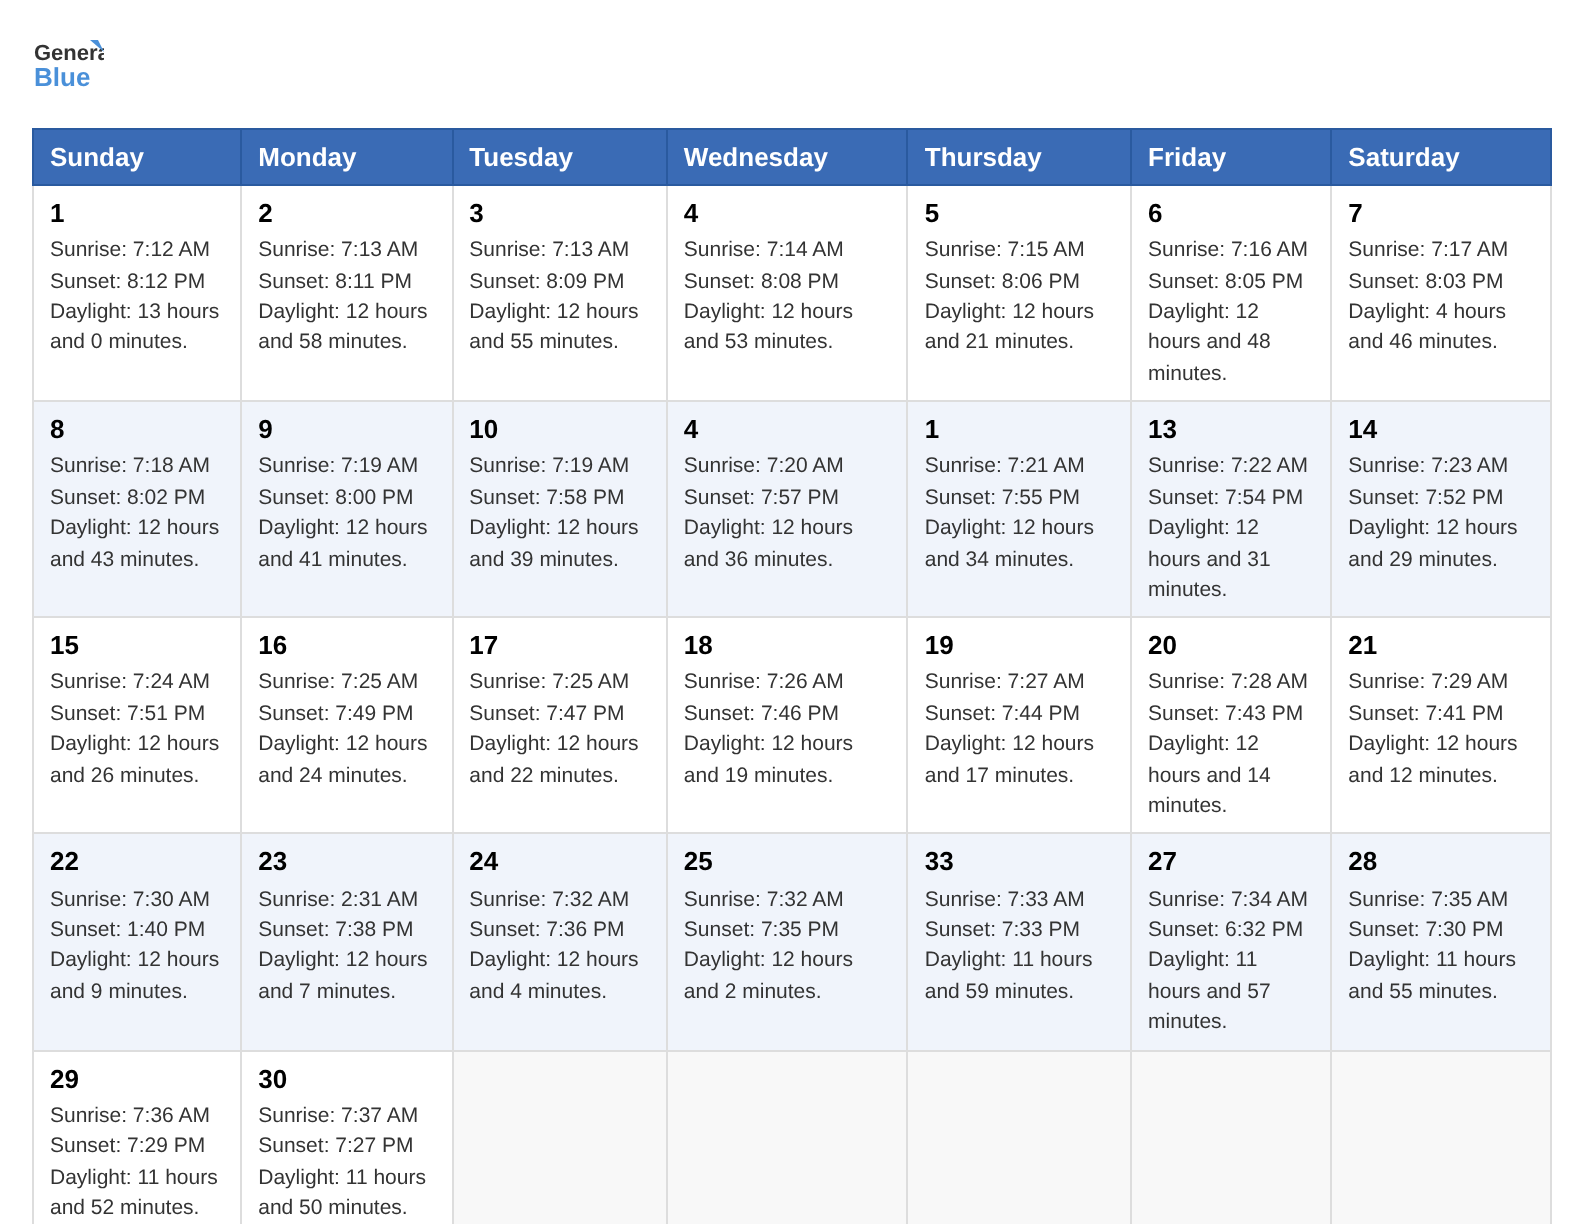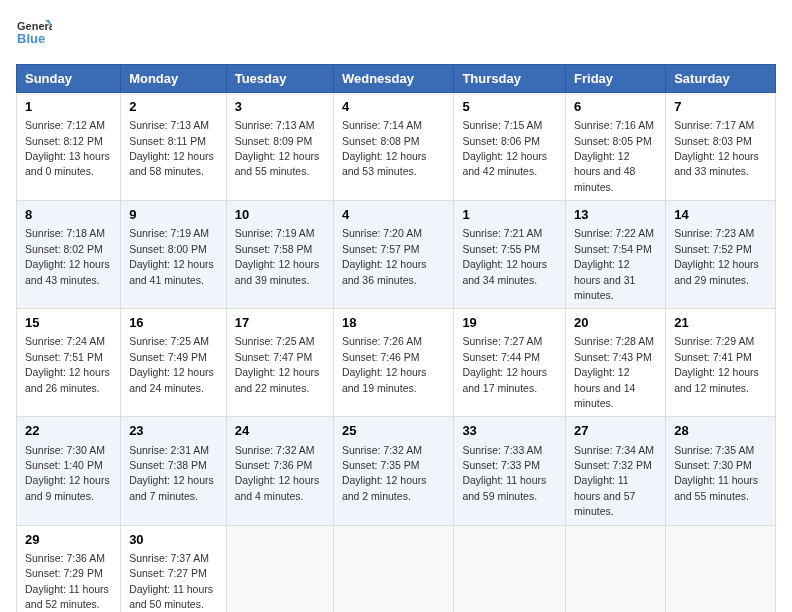--- a/index.html
+++ b/index.html
@@ -122,29 +122,29 @@
           <span class="day-info">Sunrise: 7:13 AM</span><br>
           <span class="day-info">Sunset: 8:09 PM</span><br>
           <span class="day-info">Daylight: 12 hours and 55 minutes.</span></td>
         <td><span class="day-num">4</span>
           <span class="day-info">Sunrise: 7:14 AM</span><br>
           <span class="day-info">Sunset: 8:08 PM</span><br>
           <span class="day-info">Daylight: 12 hours and 53 minutes.</span></td>
         <td><span class="day-num">5</span>
           <span class="day-info">Sunrise: 7:15 AM</span><br>
           <span class="day-info">Sunset: 8:06 PM</span><br>
-          <span class="day-info">Daylight: 12 hours and 42 minutes.</span></td>
+          <span class="day-info">Daylight: 12 hours and 21 minutes.</span></td>
         <td><span class="day-num">6</span>
           <span class="day-info">Sunrise: 7:16 AM</span><br>
           <span class="day-info">Sunset: 8:05 PM</span><br>
           <span class="day-info">Daylight: 12 hours and 48 minutes.</span></td>
         <td><span class="day-num">7</span>
           <span class="day-info">Sunrise: 7:17 AM</span><br>
           <span class="day-info">Sunset: 8:03 PM</span><br>
-          <span class="day-info">Daylight: 12 hours and 33 minutes.</span></td>
+          <span class="day-info">Daylight: 4 hours and 46 minutes.</span></td>
       </tr>
       <tr>
         <td><span class="day-num">8</span>
           <span class="day-info">Sunrise: 7:18 AM</span><br>
           <span class="day-info">Sunset: 8:02 PM</span><br>
           <span class="day-info">Daylight: 12 hours and 43 minutes.</span></td>
         <td><span class="day-num">9</span>
           <span class="day-info">Sunrise: 7:19 AM</span><br>
           <span class="day-info">Sunset: 8:00 PM</span><br>
           <span class="day-info">Daylight: 12 hours and 41 minutes.</span></td>
@@ -215,21 +215,21 @@
         <td><span class="day-num">25</span>
           <span class="day-info">Sunrise: 7:32 AM</span><br>
           <span class="day-info">Sunset: 7:35 PM</span><br>
           <span class="day-info">Daylight: 12 hours and 2 minutes.</span></td>
         <td><span class="day-num">33</span>
           <span class="day-info">Sunrise: 7:33 AM</span><br>
           <span class="day-info">Sunset: 7:33 PM</span><br>
           <span class="day-info">Daylight: 11 hours and 59 minutes.</span></td>
         <td><span class="day-num">27</span>
           <span class="day-info">Sunrise: 7:34 AM</span><br>
-          <span class="day-info">Sunset: 7:32 PM</span><br>
+          <span class="day-info">Sunset: 6:32 PM</span><br>
           <span class="day-info">Daylight: 11 hours and 57 minutes.</span></td>
         <td><span class="day-num">28</span>
           <span class="day-info">Sunrise: 7:35 AM</span><br>
           <span class="day-info">Sunset: 7:30 PM</span><br>
           <span class="day-info">Daylight: 11 hours and 55 minutes.</span></td>
       </tr>
       <tr>
         <td><span class="day-num">29</span>
           <span class="day-info">Sunrise: 7:36 AM</span><br>
           <span class="day-info">Sunset: 7:29 PM</span><br>

